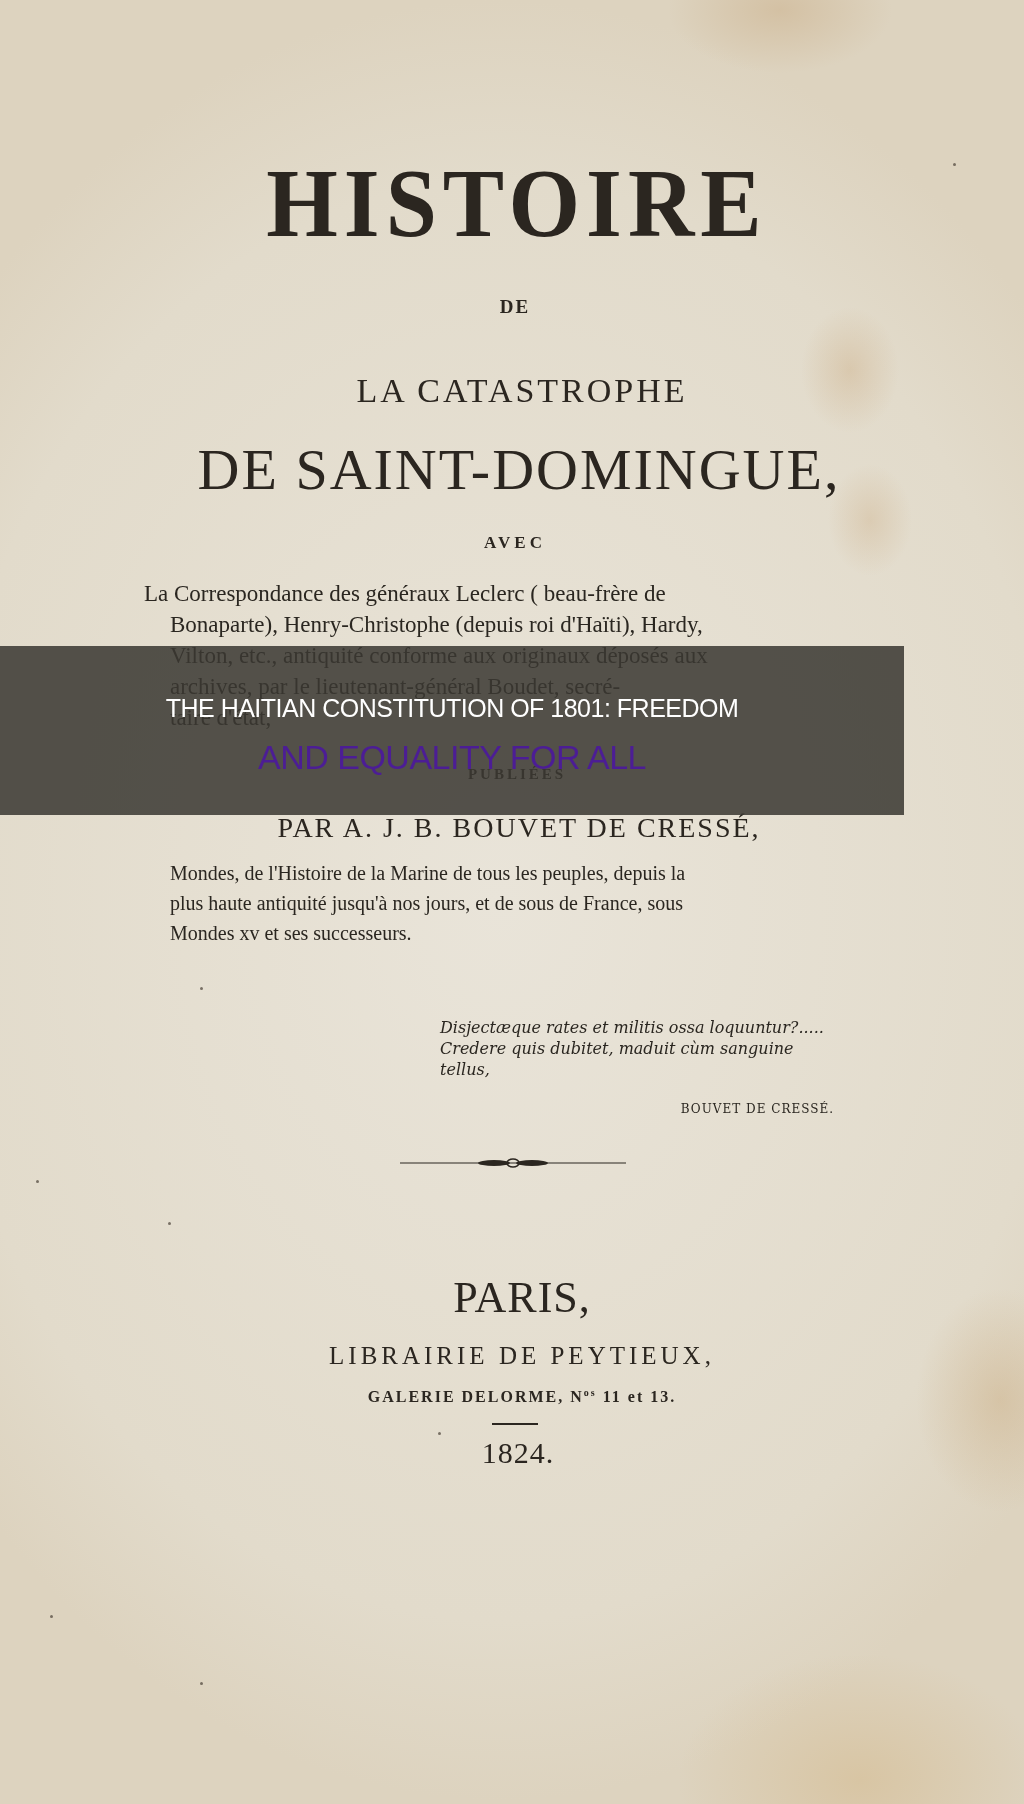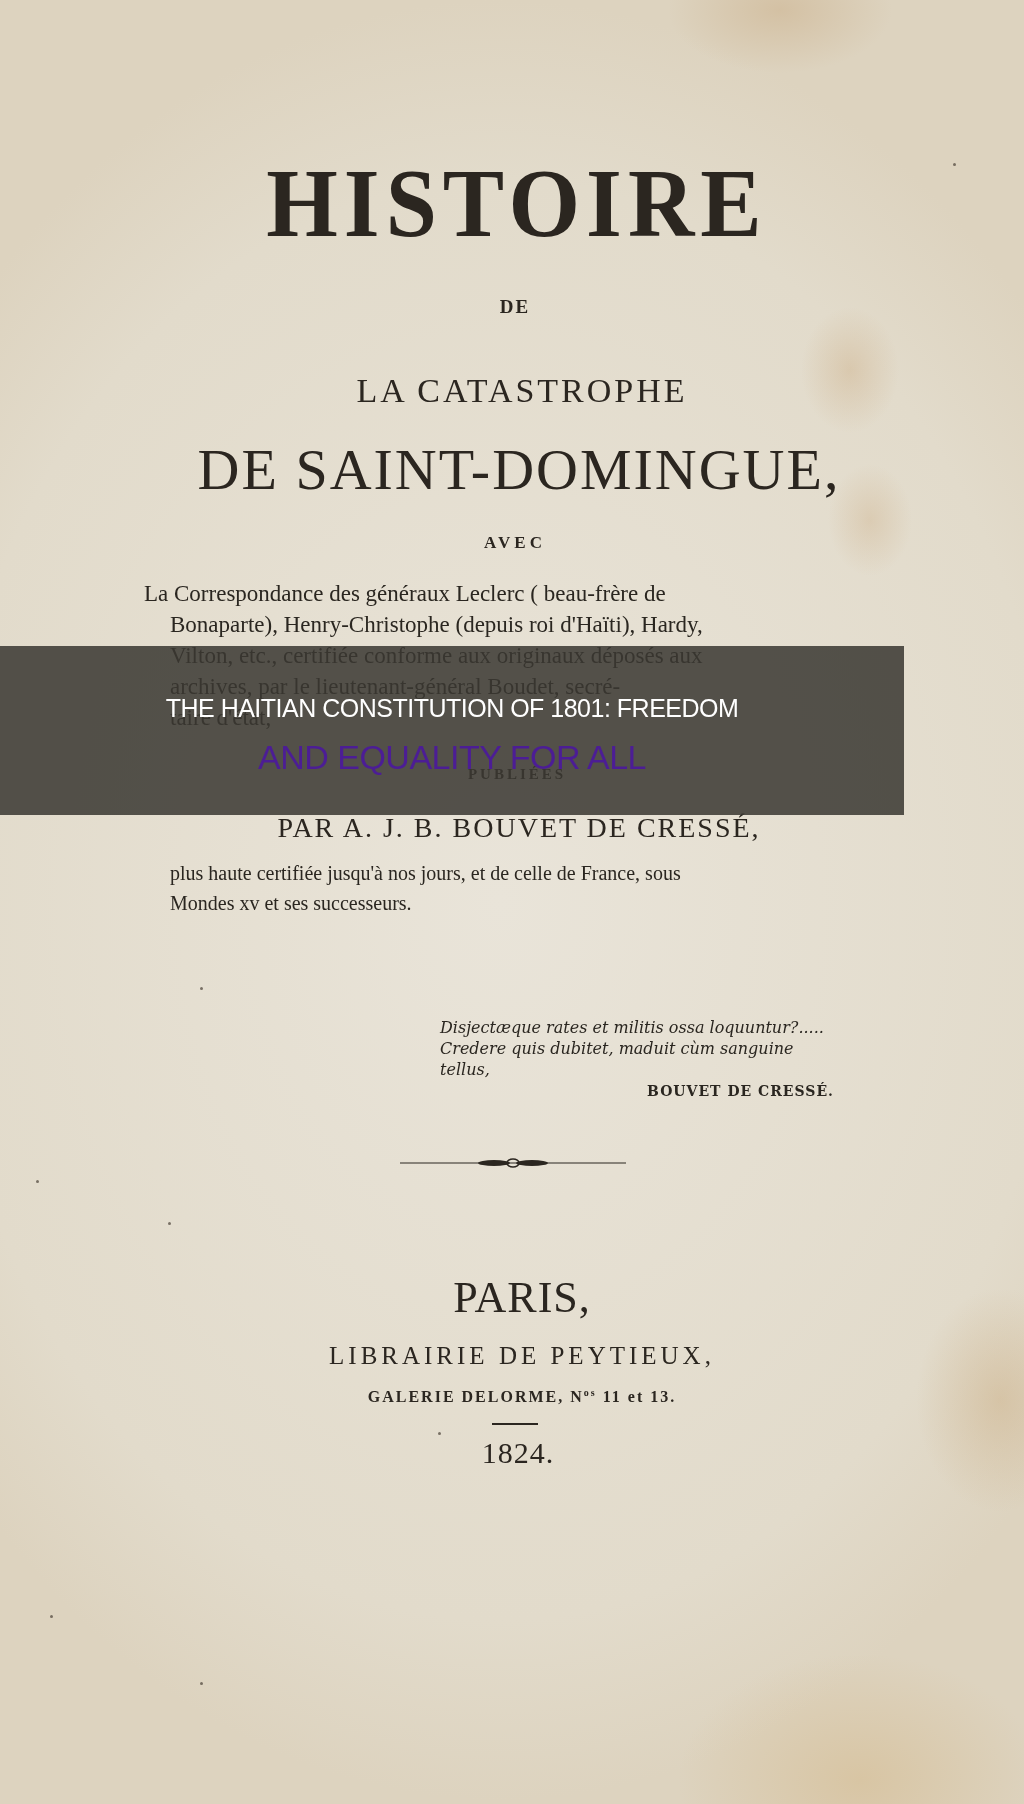--- a/index.html
+++ b/index.html
@@ -46,22 +46,22 @@
     .para .hang { display: block; padding-left: 26px; }
     .p1 { top: 578px; }
     .t-par { top: 812px; font-size: 28px; letter-spacing: 2px; left: 14px; }
     .p2 { top: 858px; font-size: 20px; line-height: 30px; }
     .quote {
       position: absolute; left: 440px; top: 1017px; width: 400px;
       font-family: "DejaVu Serif", serif; font-style: italic; font-size: 16px; line-height: 21px;
       color: #2a2620;
     }
     .quote .sig {
-      display: block; text-align: right; font-style: normal; font-size: 14px;
-      letter-spacing: 1px; font-weight: bold; margin-right: 6px; margin-top: 1px;
+      display: block; text-align: right; font-style: normal; font-size: 12px;
+      letter-spacing: 1px; font-weight: normal; margin-right: 6px; margin-top: 19px;
     }
     .ornament { position: absolute; left: 400px; top: 1155px; width: 226px; height: 16px; }
     .t-paris { top: 1272px; font-size: 44px; letter-spacing: 1px; left: 20px; }
     .t-librairie { top: 1342px; font-size: 25px; letter-spacing: 4px; left: 20px; }
     .t-galerie { top: 1387px; font-size: 16px; letter-spacing: 2px; left: 20px; font-weight: bold; }
     .t-galerie .sup { font-size: 10px; vertical-align: super; }
     .rule { position: absolute; left: 492px; top: 1423px; width: 46px; height: 2px; background: #2b2620; }
     .t-year { top: 1436px; font-size: 30px; letter-spacing: 1px; left: 12px; text-align: center; }
 
     .overlay {
@@ -94,31 +94,32 @@
 
 <div class="line t-histoire">HISTOIRE</div>
 <div class="line t-de1">DE</div>
 <div class="line t-catastrophe">LA CATASTROPHE</div>
 <div class="line t-saint">DE SAINT-DOMINGUE,</div>
 <div class="line t-avec">AVEC</div>
 
 <div class="para p1">
   <span style="display:block">La Correspondance des généraux Leclerc ( beau-frère de</span>
   <span class="hang">Bonaparte), Henry-Christophe (depuis roi d'Haïti), Hardy,</span>
-  <span class="hang">Vilton, etc., certifiée conforme aux originaux déposés aux</span>
+  <span class="hang">Vilton, etc., antiquité conforme aux originaux déposés aux</span>
   <span class="hang">archives, par le lieutenant-général Boudet, secré-</span>
   <span class="hang">taire d'état,</span>
 </div>
 
 <div class="line" style="top:766px;font-size:15px;letter-spacing:3px;font-weight:bold;left:10px">PUBLIÉES</div>
 
 <div class="line t-par">PAR A. J. B. BOUVET DE CRESSÉ,</div>
 
 <div class="para p2">
-  <span class="hang">plus haute certifiée jusqu'à nos jours, et de celle de France, sous</span>
+  <span class="hang">Mondes, de l'Histoire de la Marine de tous les peuples, depuis la</span>
+  <span class="hang">plus haute antiquité jusqu'à nos jours, et de sous de France, sous</span>
   <span class="hang">Mondes xv et ses successeurs.</span>
 </div>
 
 <div class="quote">
   <span style="display:block">Disjectæque rates et militis ossa loquuntur?.....</span>
   <span style="display:block">Credere quis dubitet, maduit cùm sanguine tellus,</span>
   <span class="sig">BOUVET DE CRESSÉ.</span>
 </div>
 
 <svg class="ornament" viewBox="0 0 226 16">

